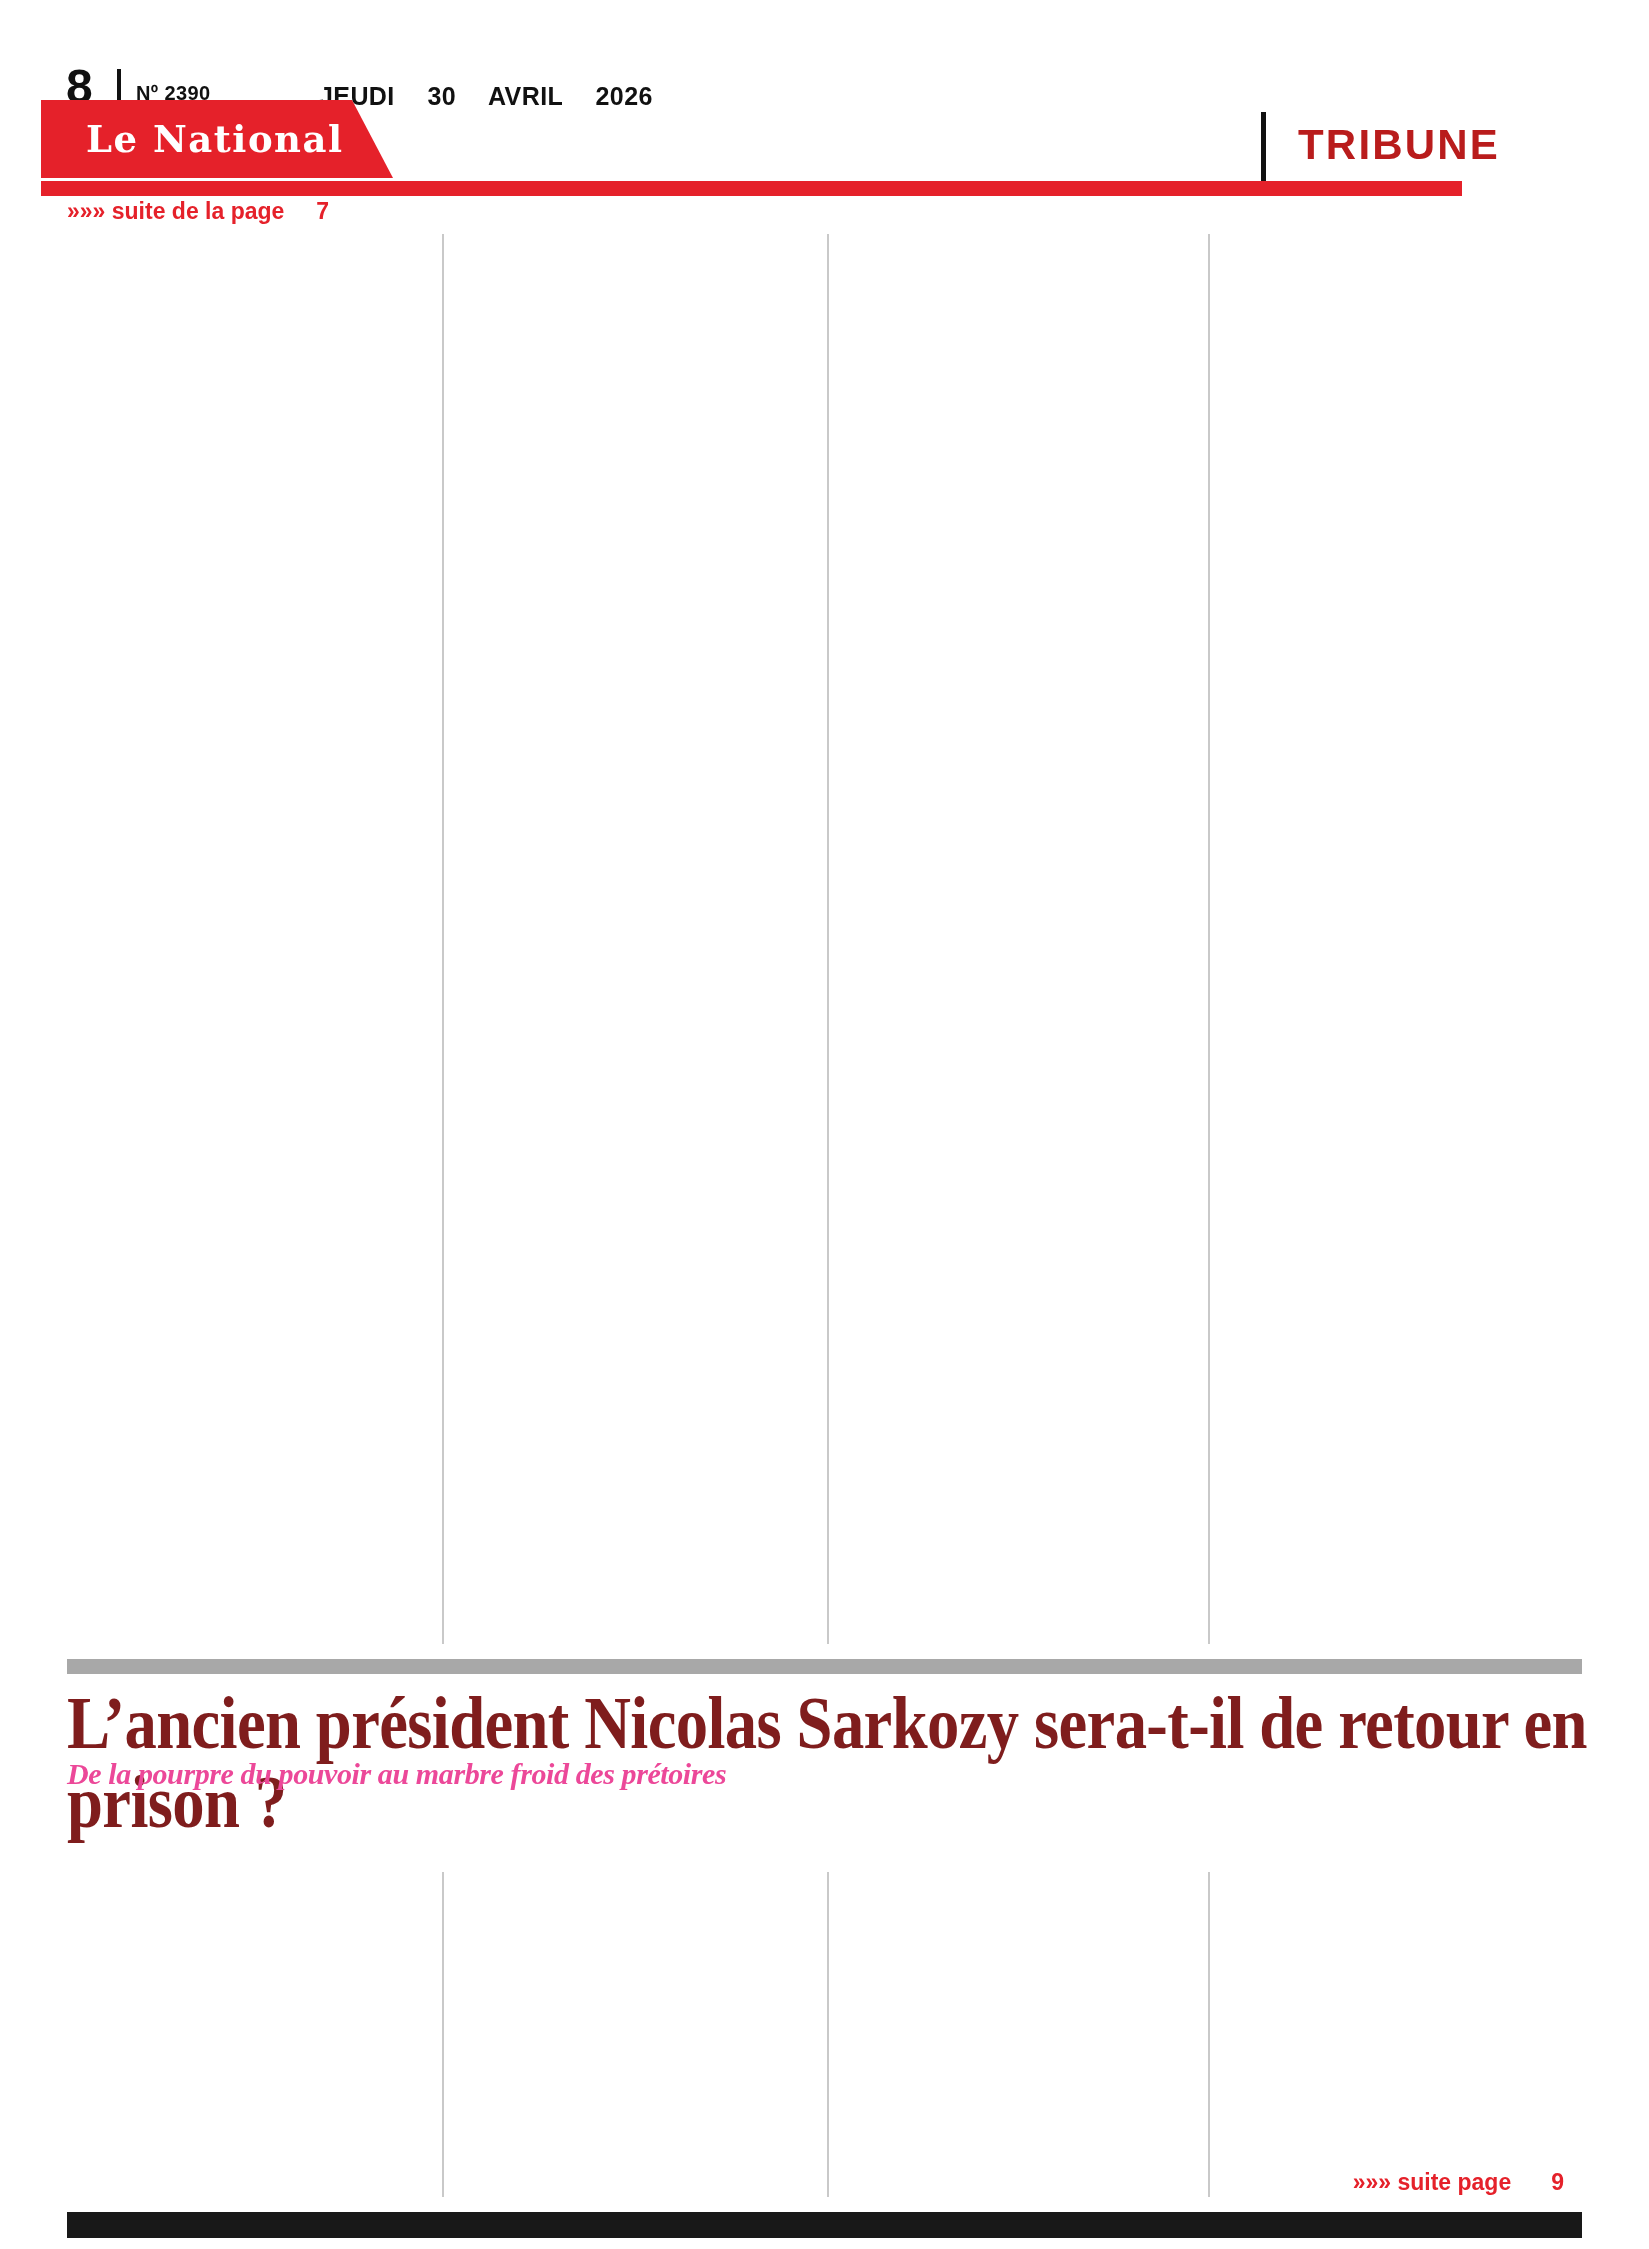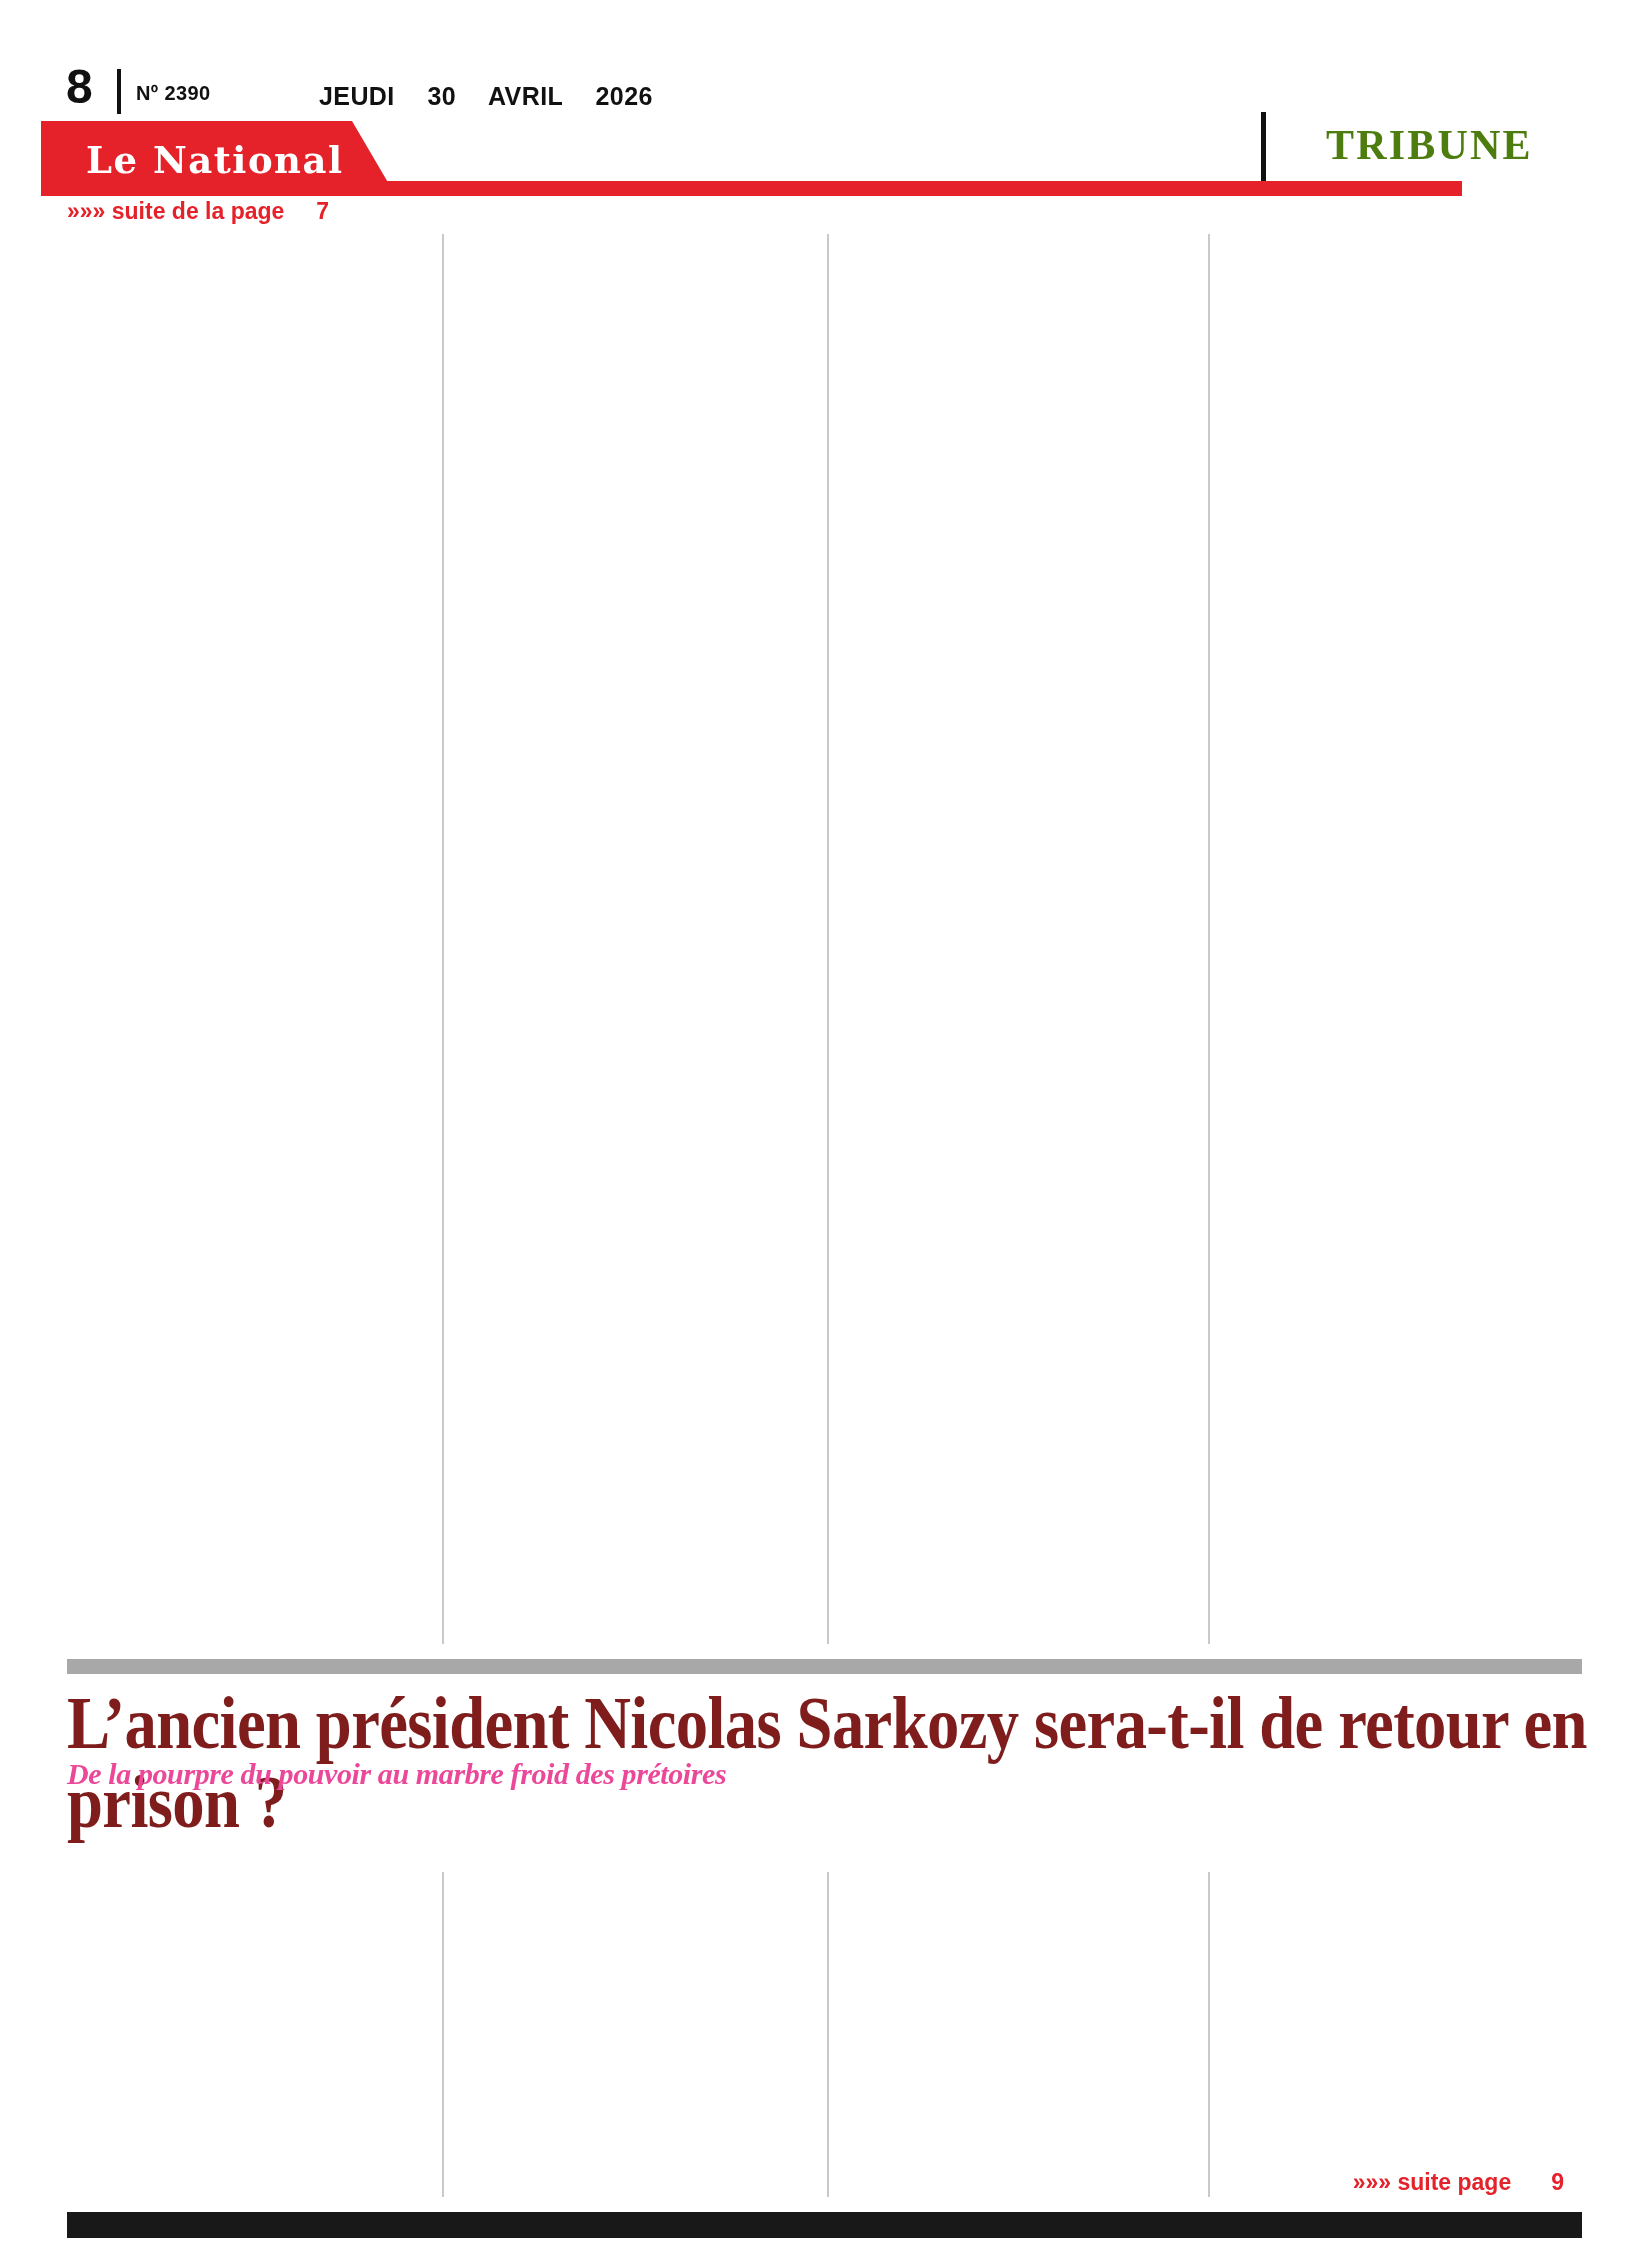--- a/index.html
+++ b/index.html
@@ -15,32 +15,32 @@
   .page-num-divider{position:absolute;left:117px;top:69px;width:3.7px;height:45px;background:#111;}
   .issue{
     position:absolute;left:136px;top:82px;font-family:"Liberation Sans",sans-serif;
     font-weight:bold;font-size:20px;color:#111;letter-spacing:0.4px;
   }
   .issue-date{
     position:absolute;left:279px;top:82px;font-family:"Liberation Sans",sans-serif;
     font-weight:bold;font-size:25px;color:#111;word-spacing:25.5px;letter-spacing:0.4px;margin-left:40px;
   }
   .brand-banner{
-    position:absolute;left:41px;top:121px;width:352px;height:70px;background:#e5212a;
+    position:absolute;left:41px;top:100px;width:352px;height:78px;background:#e5212a;
     clip-path:polygon(0 0, calc(100% - 41px) 0, 100% 100%, 0 100%);
   }
   .brand-name{
     position:absolute;left:45px;top:16.5px;color:#ffffff;font-family:"DejaVu Serif",serif;
     font-weight:bold;font-size:37px;letter-spacing:1.5px;
   }
   .header-rule{position:absolute;left:41px;top:181px;width:1421px;height:15px;background:#e5212a;}
   .section-divider{position:absolute;left:1261px;top:112px;width:5.2px;height:69px;background:#111;}
   .section-title{
-    position:absolute;left:1326px;top:121px;font-family:Liberation Serif, serif;
-    font-weight:bold;font-size:42px;letter-spacing:2.2px;color:#4d7c0f;
+    position:absolute;left:1298px;top:121px;font-family:Liberation Sans, sans-serif;
+    font-weight:bold;font-size:42px;letter-spacing:2.2px;color:#b91c1c;
   }
   
   .cont{
     font-family:"Liberation Sans",sans-serif;font-weight:bold;font-size:23px;color:#e5212a;
     display:flex;gap:40px;align-items:baseline;
   }
   .cont-top{position:absolute;left:67px;top:198px;gap:32px;}
   .cont-bottom{position:absolute;right:86px;top:2169px;justify-content:flex-end;text-align:right;}
   
   .newscol{position:absolute;width:361px;font-size:28px;line-height:32px;}

